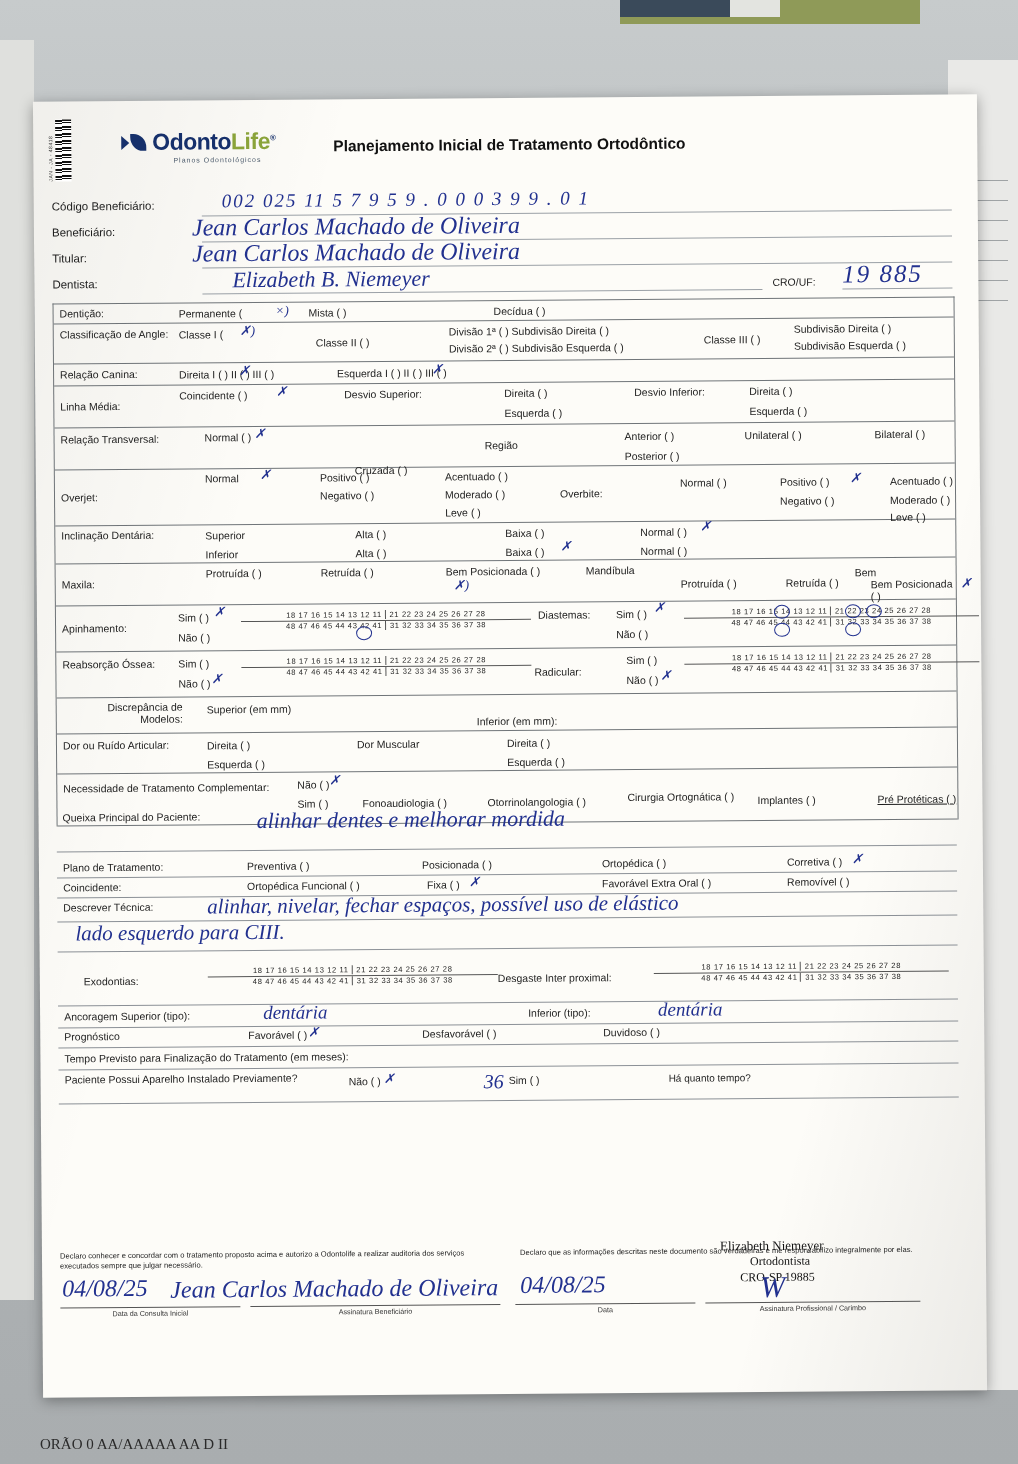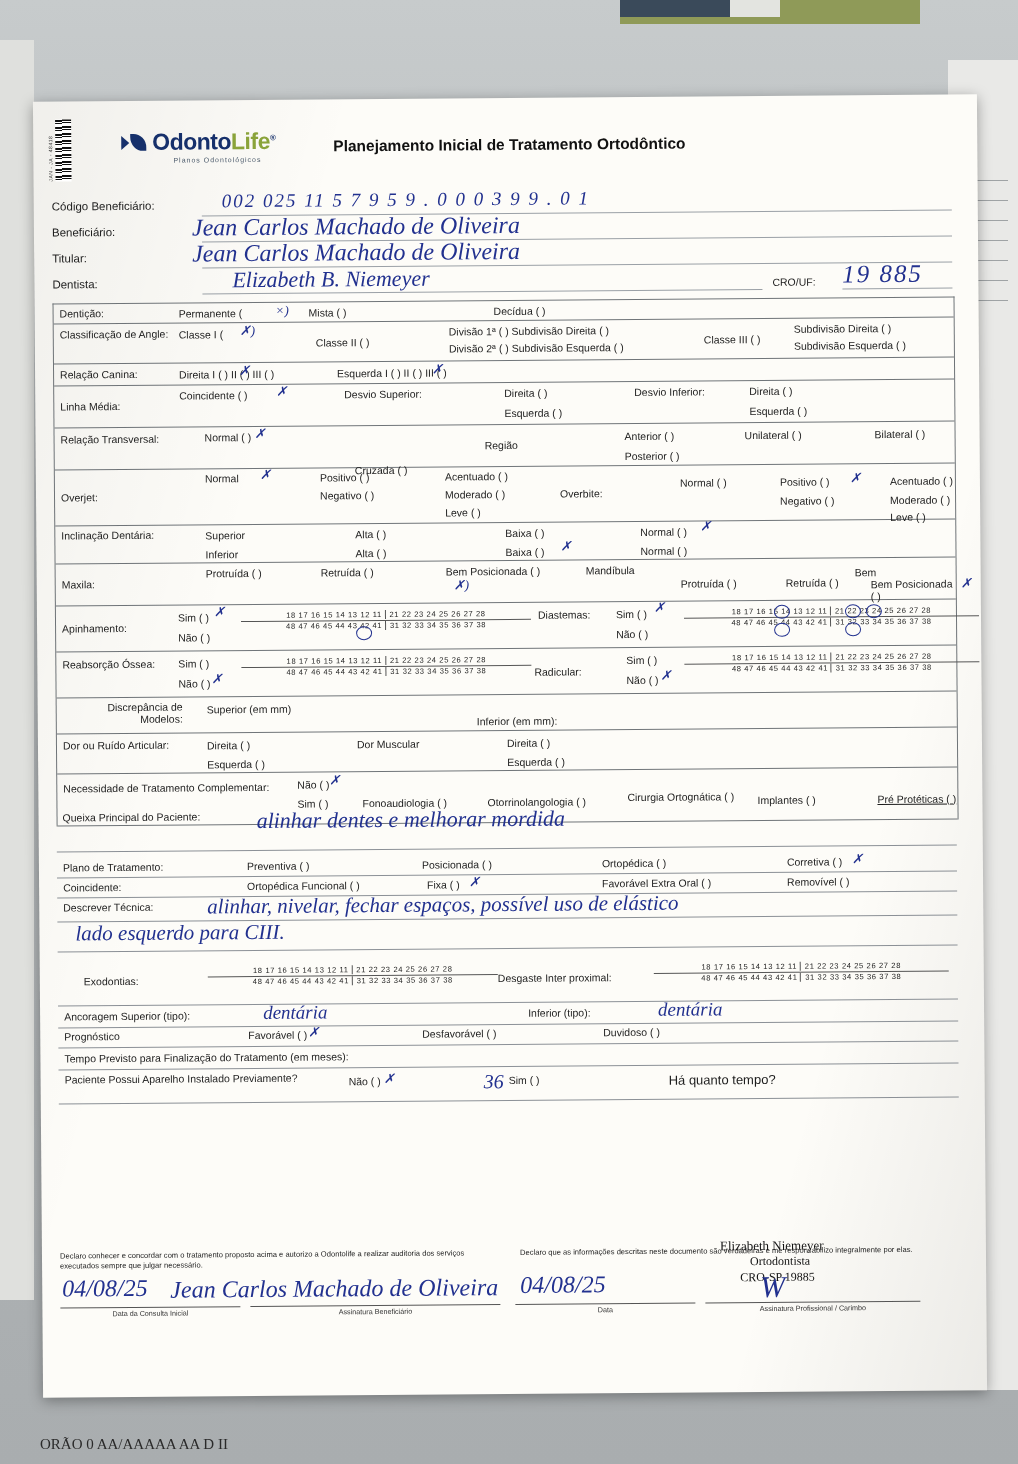--- a/index.html
+++ b/index.html
@@ -371,21 +371,21 @@
     <span style="position:absolute;left:6px;top:3px;font-size:10.5px;">Tempo Previsto para Finalização do Tratamento (em meses):</span>
     <span class="hw" style="left:425px;top:-4px;font-size:20px;margin-top:28px;">36</span>
     <div class="urule" style="position:absolute;left:0;right:0;top:20px;"></div>
   </div>
 
   <div class="sec" style="top:970px;height:36px;">
     <span style="position:absolute;left:6px;top:2px;width:260px;font-size:10.5px;">Paciente Possui Aparelho Instalado Previamente?</span>
     <span style="position:absolute;left:290px;top:6px;font-size:10.5px;">Não (  )</span>
     <span class="mark-x" style="position:absolute;left:325px;top:2px;">✗</span>
     <span style="position:absolute;left:450px;top:6px;font-size:10.5px;">Sim (  )</span>
-    <span style="position:absolute;left:610px;top:6px;font-size:13px;">Há quanto tempo?</span>
+    <span style="position:absolute;left:610px;top:6px;font-size:10px;">Há quanto tempo?</span>
     <div class="urule" style="position:absolute;left:0;right:0;top:32px;"></div>
   </div>
 
   <div class="footer">
     <div style="position:absolute;left:0;top:0;width:420px;line-height:1.3;">Declaro conhecer e concordar com o tratamento proposto acima e autorizo a Odontolife a realizar auditoria dos serviços executados sempre que julgar necessário.</div>
     <div style="position:absolute;left:460px;top:0;width:400px;line-height:1.3;">Declaro que as informações descritas neste documento são verdadeiras e me responsabilizo integralmente por elas.</div>
 
     <div class="hw" style="left:2px;top:24px;font-size:24px;">04/08/25</div>
     <div class="sigline" style="position:absolute;left:0;top:56px;width:180px;"></div>
     <div class="cap" style="position:absolute;left:0;top:58px;width:180px;">Data da Consulta Inicial</div>

